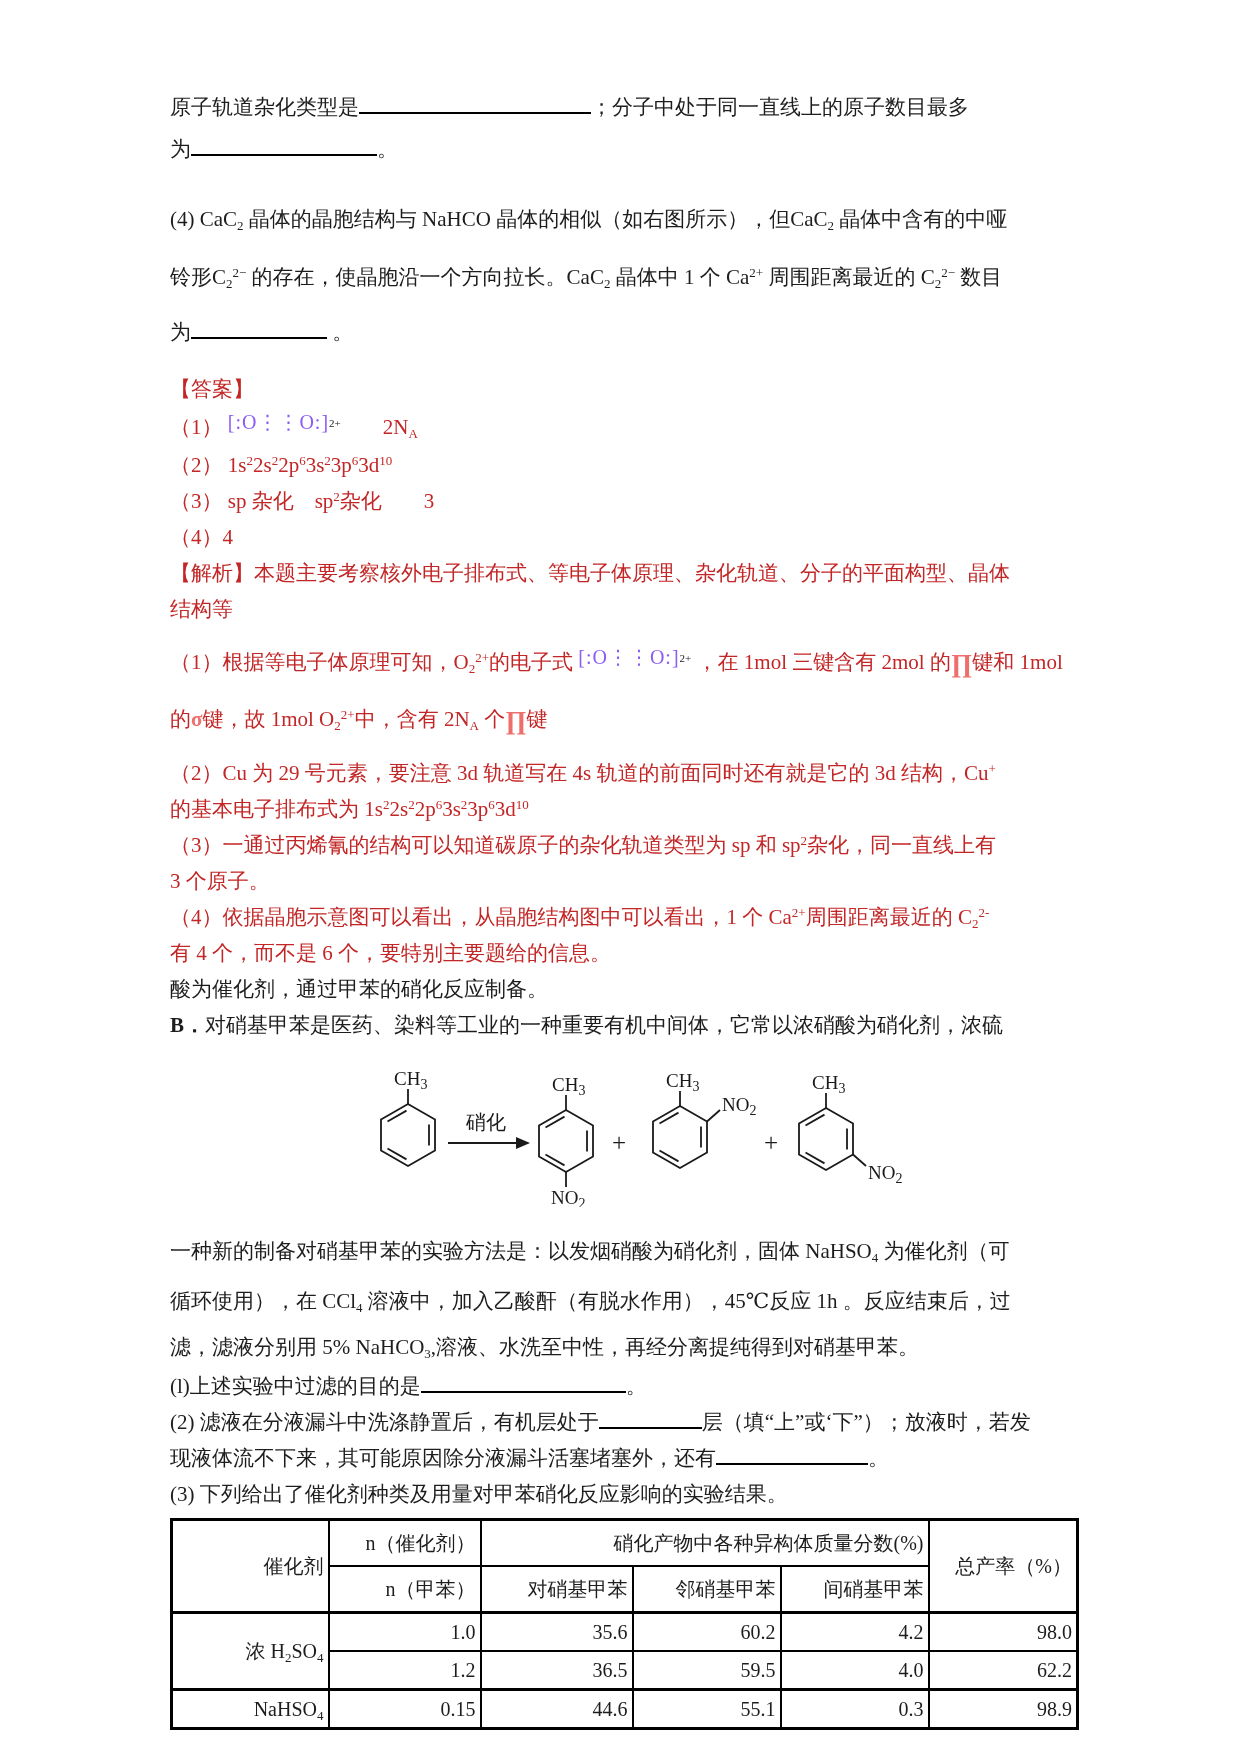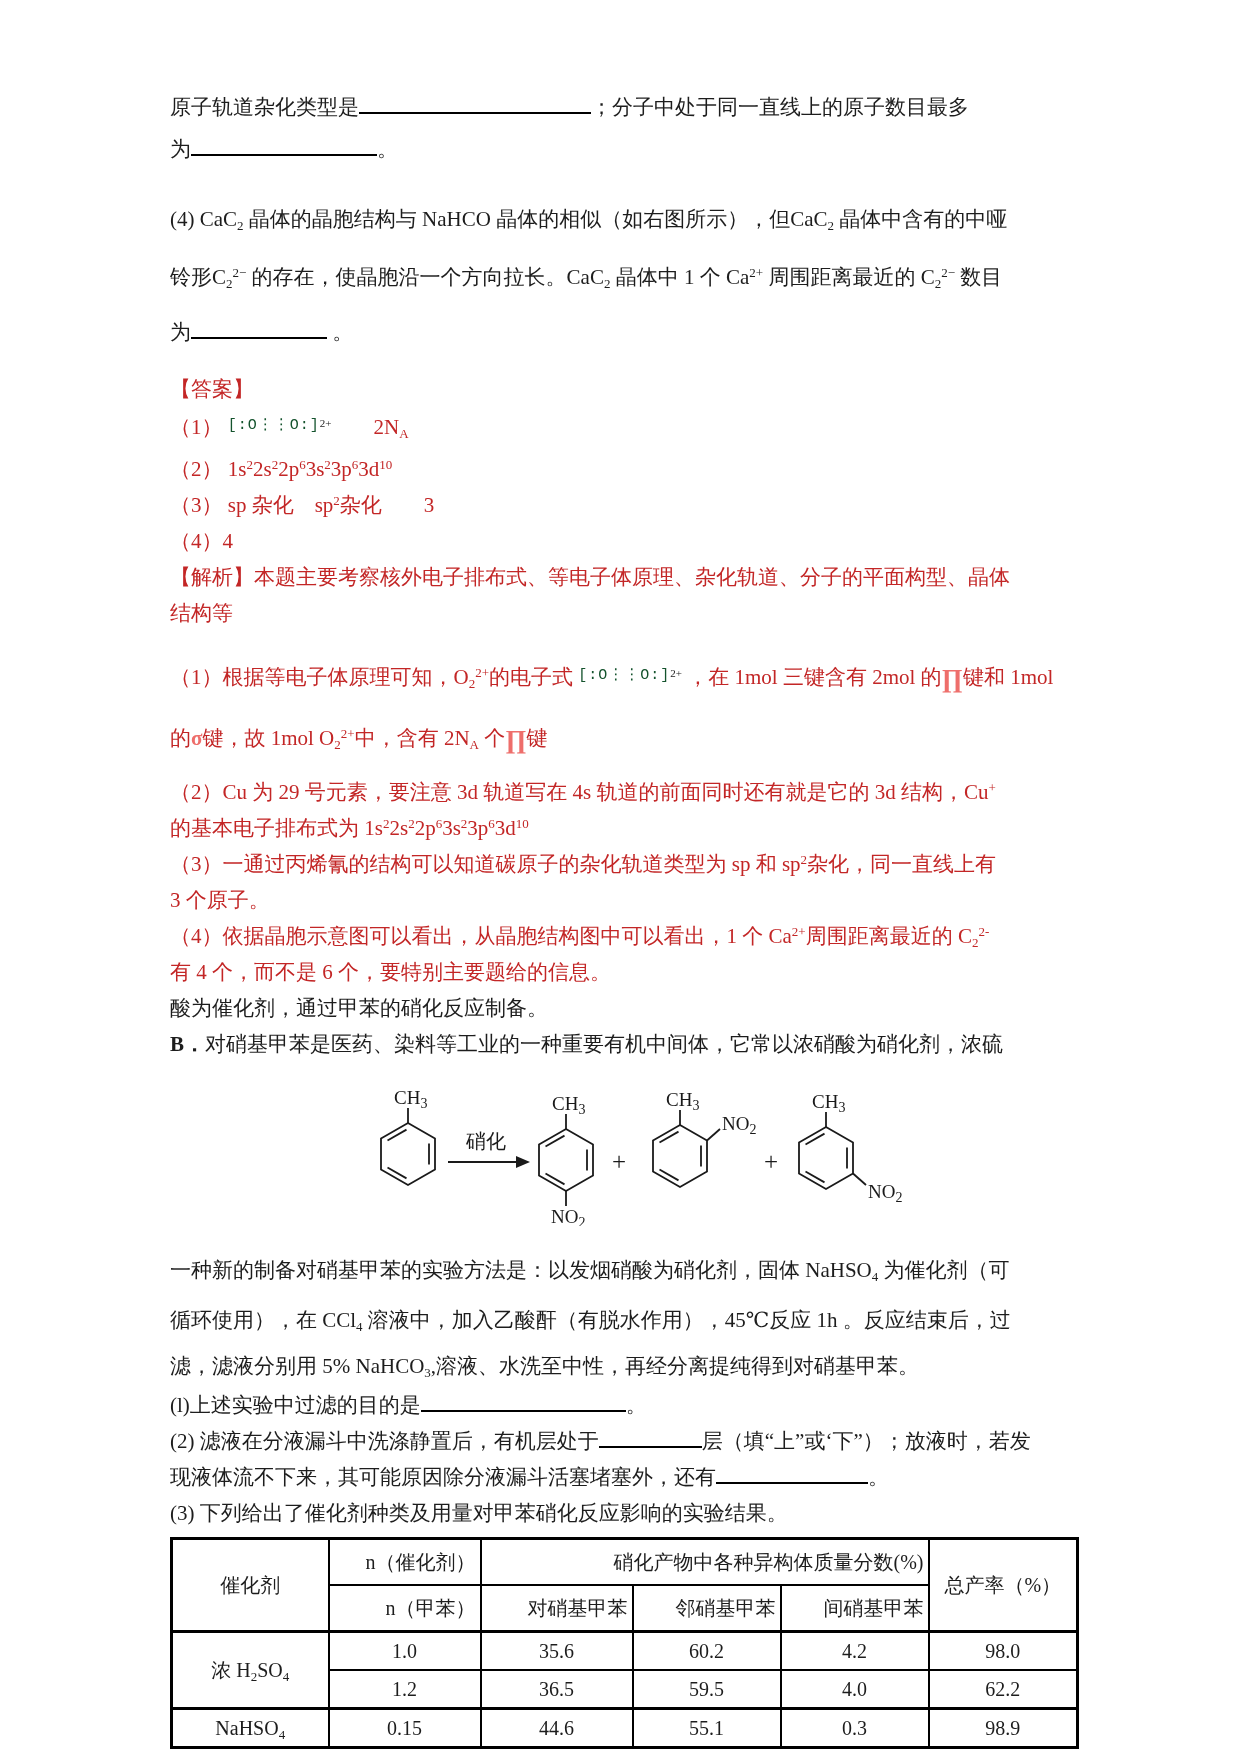--- a/index.html
+++ b/index.html
@@ -10,34 +10,34 @@
     box-sizing:border-box;
     padding:87px 164px 0 170px;
     font-family:"Liberation Serif","DejaVu Serif",serif;
     color:#1d1d1d;
     overflow:hidden;
   }
   .ln{font-size:21px;line-height:34px;white-space:nowrap;}
   .lh40{line-height:40px}.lh44{line-height:44px}.lh50{line-height:50px}
   .lh56{line-height:56px}.lh60{line-height:60px}.lh36{line-height:36px}
   .lh42{line-height:42px}
-  .g8{margin-top:15px}.g10{margin-top:25px}.g14{margin-top:14px}.g20{margin-top:20px}
+  .g8{margin-top:15px}.g10{margin-top:14px}.g14{margin-top:14px}.g20{margin-top:20px}
   .red{color:#c32626;}
   sub{font-size:13px;vertical-align:-4px;line-height:0;}
   sup{font-size:13px;vertical-align:7px;line-height:0;}
   .it{font-family:"Liberation Serif",serif;}
   .bd{font-weight:bold;}
   .blank{display:inline-block;height:2px;border-bottom:2px solid #000;vertical-align:baseline;}
-  .ef{font-size:15px;color:#14532d;position:relative;top:-5px;letter-spacing:1px;font-family:Liberation Mono, monospace;}
+  .ef{font-size:20px;color:#8b5cf6;position:relative;top:-5px;letter-spacing:1px;font-family:Liberation Serif, serif;}
   .efs{color:#222;font-size:11px;}
   .pi{color:#ee6e6b;font-size:26px;font-weight:600;line-height:0;vertical-align:-3px;}
   .sigma{color:#ee6e6b;font-weight:600;}
   .diagram{margin:4px 0 0 150px;}
   .tbl{border-collapse:collapse;width:906px;margin-top:6px;border:3px solid #000;table-layout:fixed;}
-  .tbl td{border:2px solid #000;text-align:center;font-size:20px;color:#1d1d1d;padding:3px 4px;overflow:hidden;}
+  .tbl td{border:2px solid #000;text-align:right;font-size:20px;color:#1d1d1d;padding:3px 4px;overflow:hidden;}
   .tbl td.hleft{text-align:right;padding-left:10px;}
   .tbl td.thick{border-top:3px solid #000;}
   .hrow td{height:38px;}
   .drow td{height:30px;}
   svg text{fill:#1a1a1a;}
 </style>
 </head>
 <body>
 
 <div class="page">

